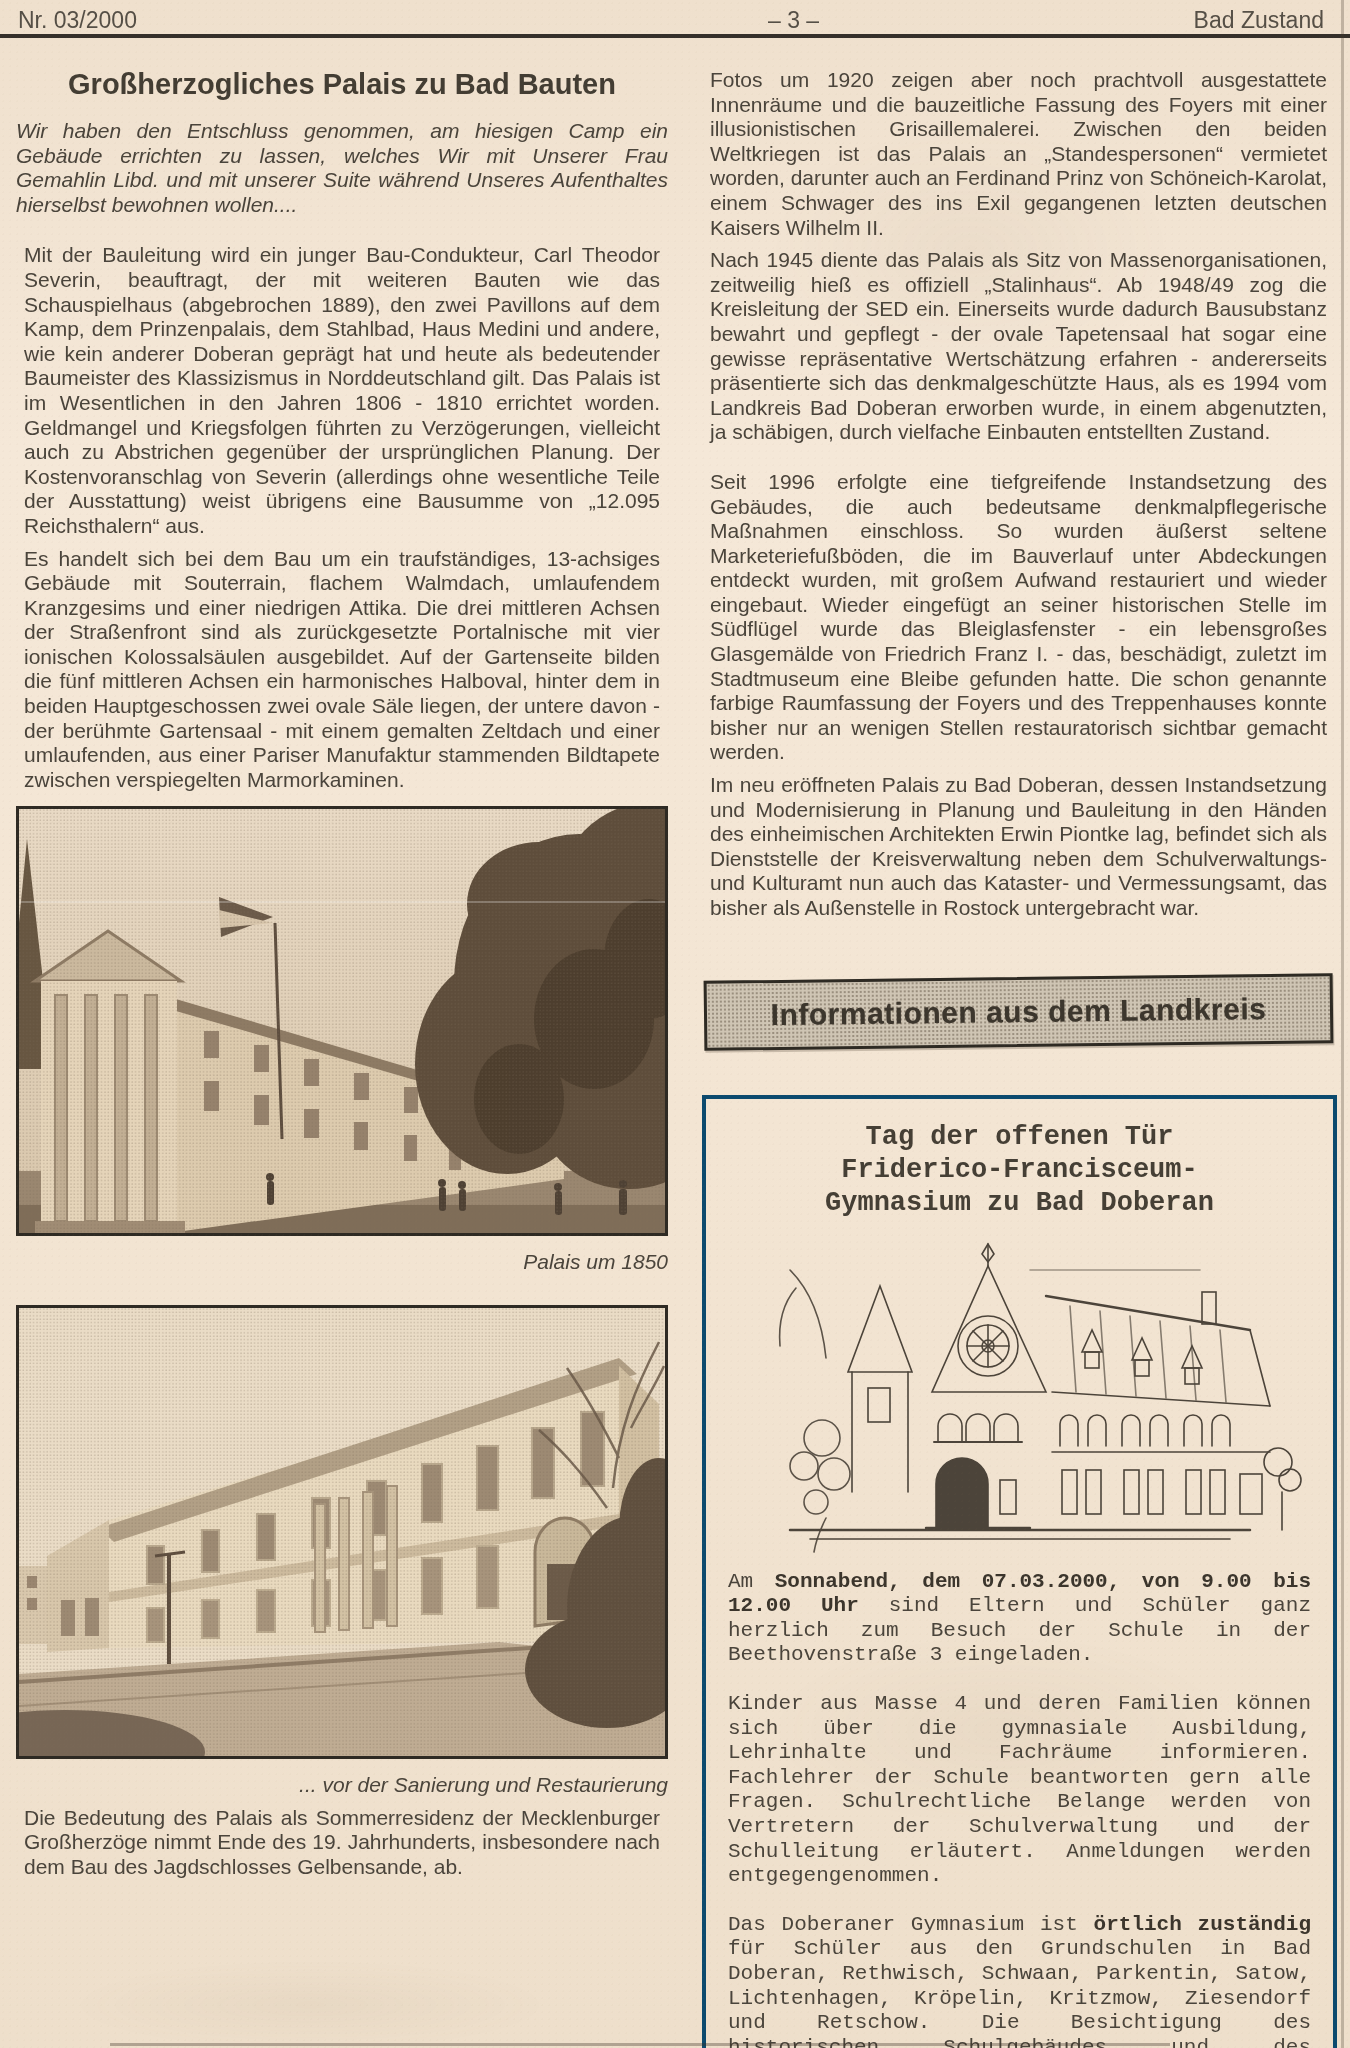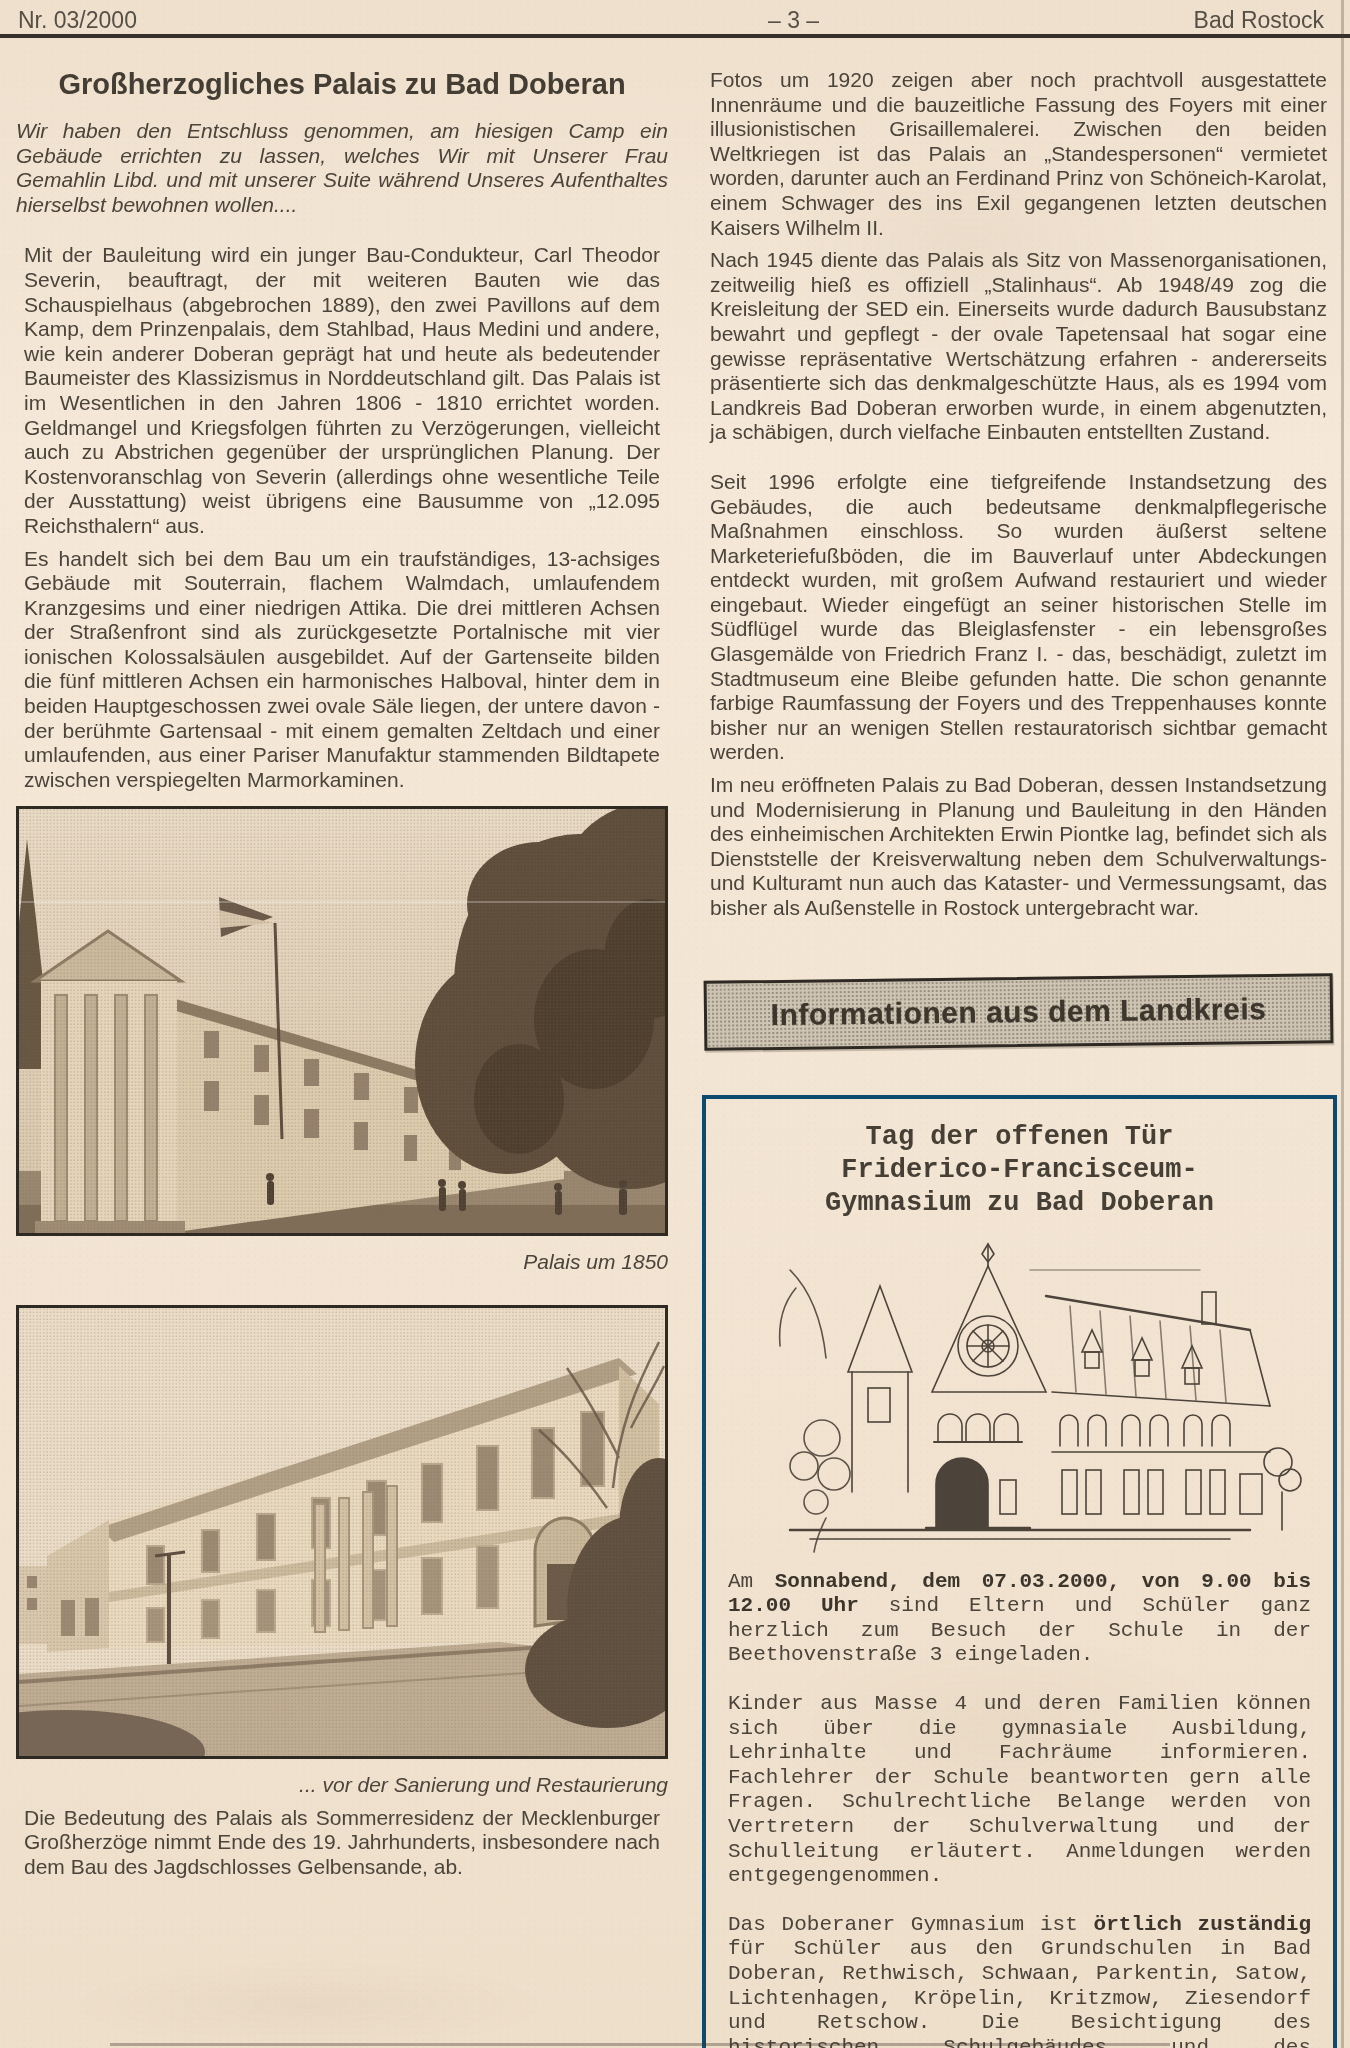--- a/index.html
+++ b/index.html
@@ -50,30 +50,30 @@
   .box .bsp{margin-top:24px;}
   b{color:#3b352c;}
 </style>
 </head>
 <body>
 
 <div class="page">
 
   <div class="hdr" style="left:18px;">Nr. 03/2000</div>
   <div class="hdr" style="left:768px;">– 3 –</div>
-  <div class="hdr" style="right:26px;">Bad Rostock</div>
+  <div class="hdr" style="right:26px;">Bad Zustand</div>
   <div class="rule"></div>
 
   <div class="ghost" style="left:760px;top:120px;width:420px;height:260px;"></div>
   <div class="ghost" style="left:180px;top:1330px;width:430px;height:120px;"></div>
   <div class="ghost" style="left:760px;top:1630px;width:480px;height:200px;"></div>
   <div class="ghost" style="left:60px;top:1960px;width:500px;height:90px;"></div>
 
   <div class="col col-left">
-    <div class="title">Großherzogliches Palais zu Bad Doberan</div>
+    <div class="title">Großherzogliches Palais zu Bad Bauten</div>
     <p class="quote">Wir haben den Entschluss genommen, am hiesigen Camp ein Gebäude errichten zu lassen, welches Wir mit Unserer Frau Gemahlin Libd. und mit unserer Suite während Unseres Aufenthaltes hierselbst bewohnen wollen....</p>
     <p class="body">Mit der Bauleitung wird ein junger Bau-Condukteur, Carl Theodor Severin, beauftragt, der mit weiteren Bauten wie das Schauspielhaus (abgebrochen 1889), den zwei Pavillons auf dem Kamp, dem Prinzenpalais, dem Stahlbad, Haus Medini und andere, wie kein anderer Doberan geprägt hat und heute als bedeutender Baumeister des Klassizismus in Norddeutschland gilt. Das Palais ist im Wesentlichen in den Jahren 1806 - 1810 errichtet worden. Geldmangel und Kriegsfolgen führten zu Verzögerungen, vielleicht auch zu Abstrichen gegenüber der ursprünglichen Planung. Der Kostenvoranschlag von Severin (allerdings ohne wesentliche Teile der Ausstattung) weist übrigens eine Bausumme von „12.095 Reichsthalern“ aus.</p>
     <p class="body">Es handelt sich bei dem Bau um ein traufständiges, 13-achsiges Gebäude mit Souterrain, flachem Walmdach, umlaufendem Kranzgesims und einer niedrigen Attika. Die drei mittleren Achsen der Straßenfront sind als zurückgesetzte Portalnische mit vier ionischen Kolossalsäulen ausgebildet. Auf der Gartenseite bilden die fünf mittleren Achsen ein harmonisches Halboval, hinter dem in beiden Hauptgeschossen zwei ovale Säle liegen, der untere davon - der berühmte Gartensaal - mit einem gemalten Zeltdach und einer umlaufenden, aus einer Pariser Manufaktur stammenden Bildtapete zwischen verspiegelten Marmorkaminen.</p>
 
     <div class="photo-frame">
       <svg width="646" height="424" viewBox="0 0 646 424" preserveAspectRatio="none">
         <defs>
           <pattern id="ht1" width="3.4" height="3.4" patternUnits="userSpaceOnUse">
             <circle cx="1" cy="1" r="0.8" fill="#7a6a58"></circle>
           </pattern>

